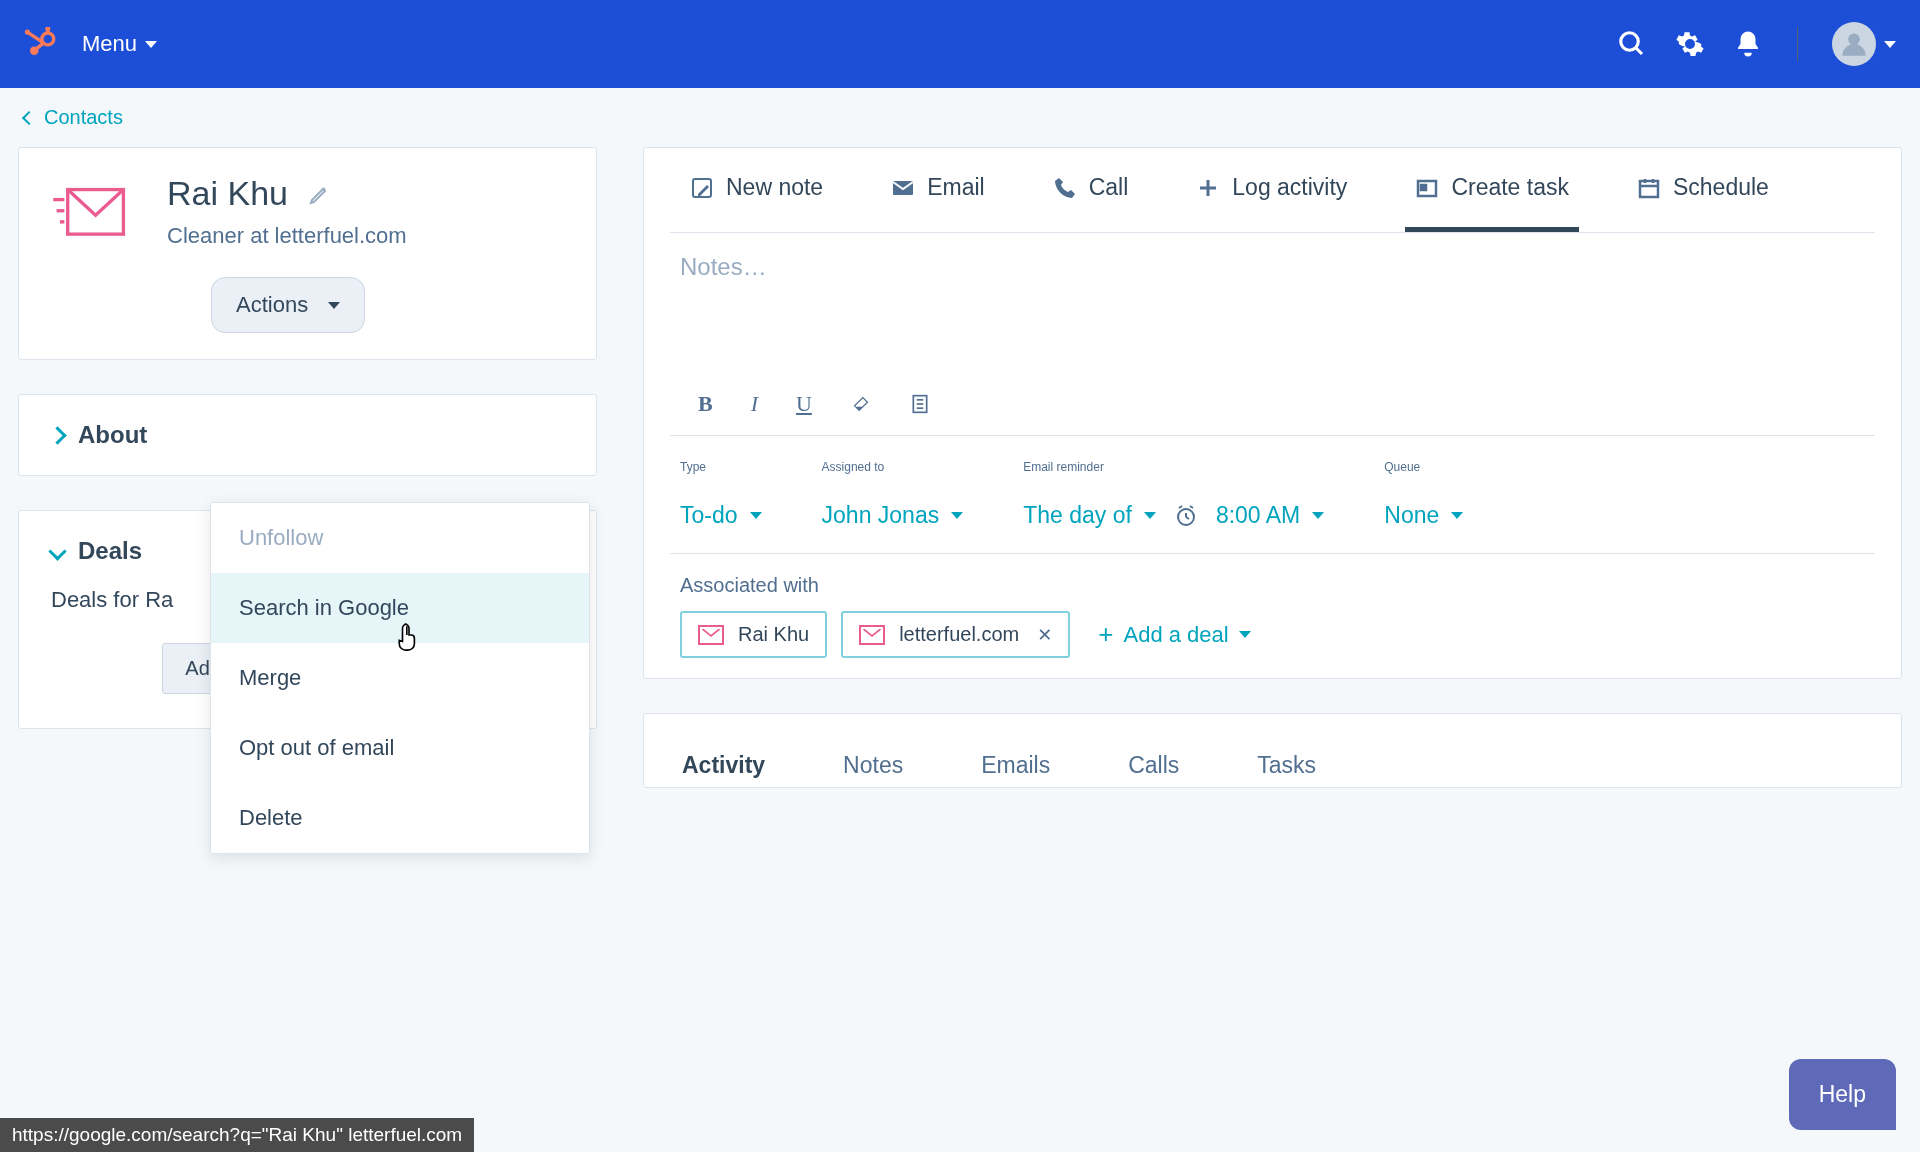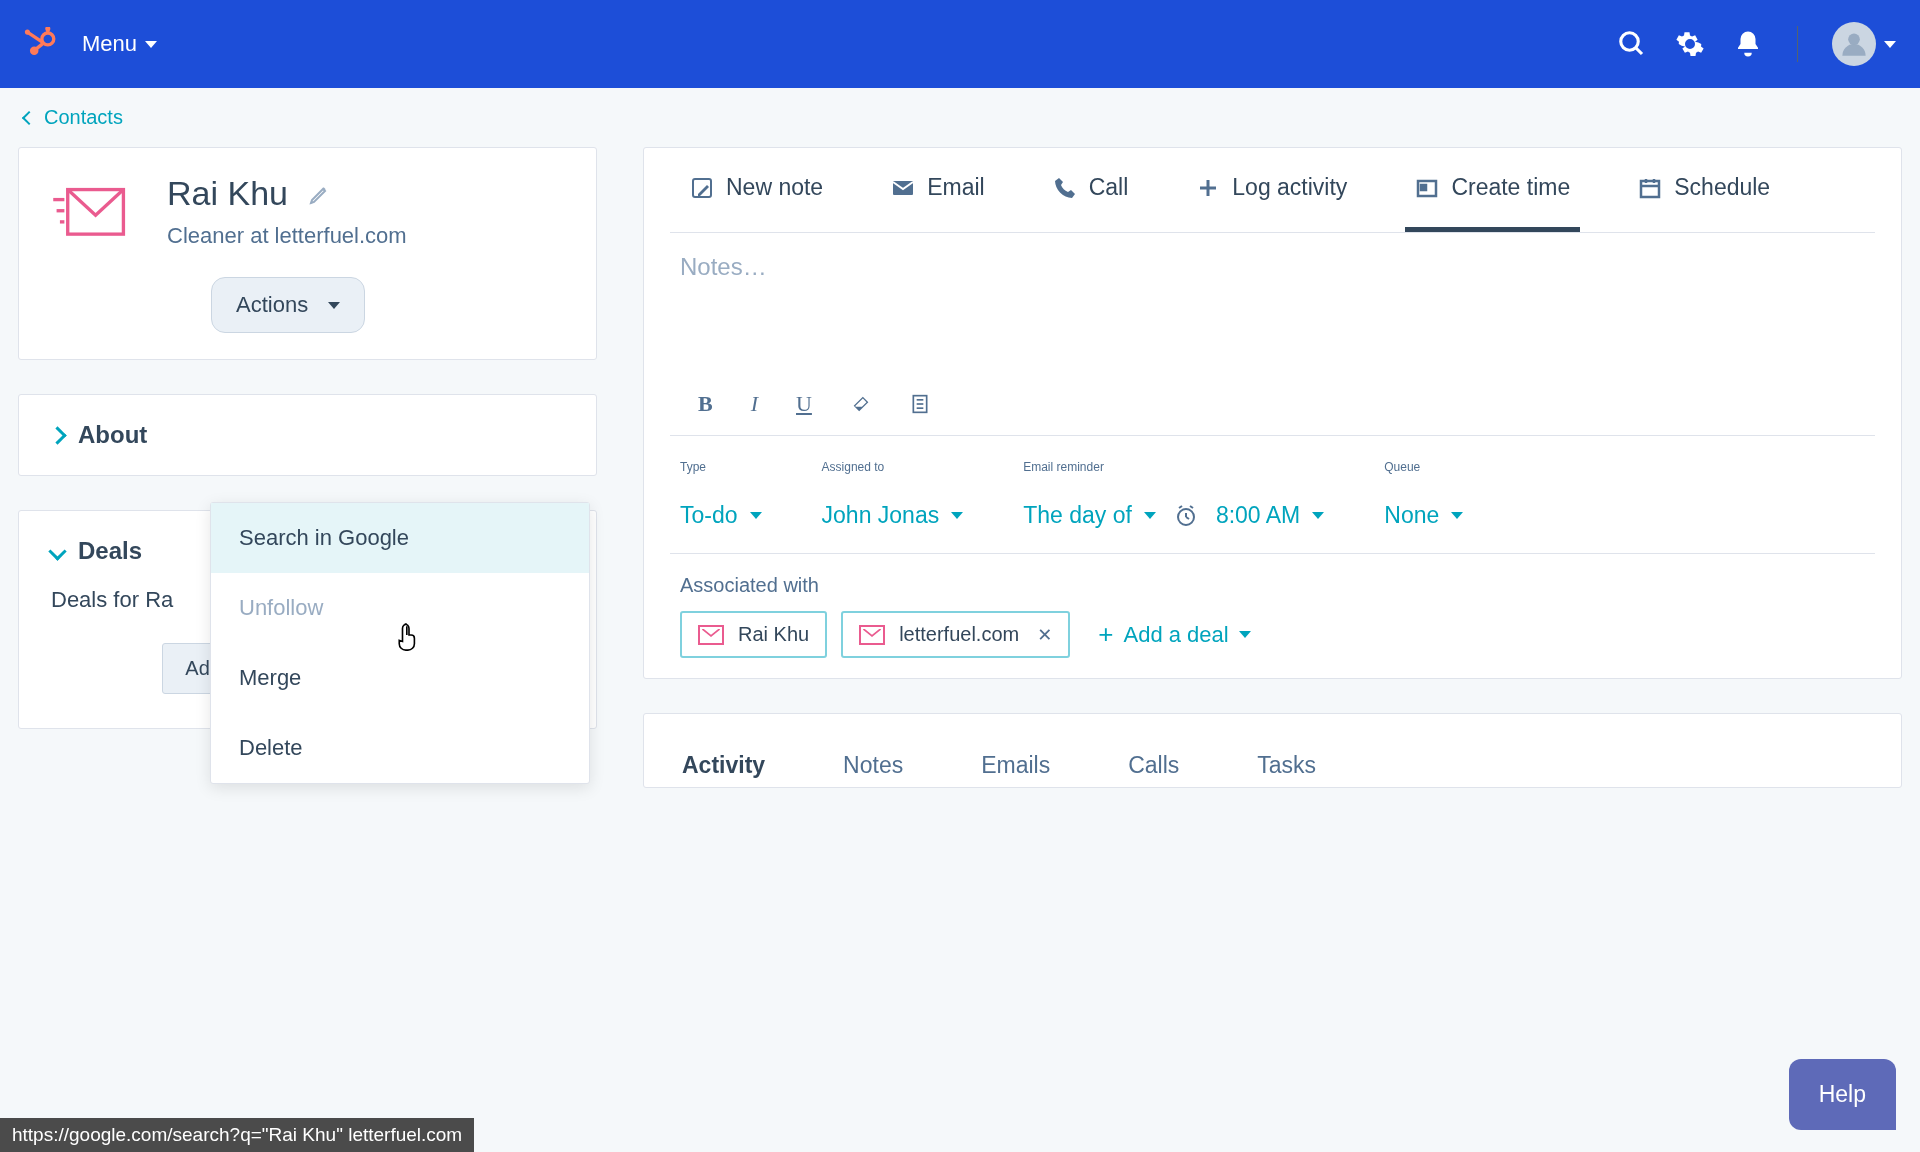--- a/index.html
+++ b/index.html
@@ -235,21 +235,21 @@
               <line x1="12" y1="4" x2="12" y2="20"></line>
               <line x1="4" y1="12" x2="20" y2="12"></line>
             </svg>
           <span>Log activity</span>
         </div>
         <div class="action-tab active">
           <svg class="tab-icon" viewBox="0 0 24 24" fill="none" stroke="currentColor" stroke-width="2.5">
               <rect x="3" y="5" width="18" height="15"></rect>
               <rect x="6" y="9" width="5" height="5" fill="currentColor"></rect>
             </svg>
-          <span>Create time</span>
+          <span>Create task</span>
         </div>
         <div class="action-tab">
           <svg class="tab-icon" viewBox="0 0 24 24" fill="none" stroke="currentColor" stroke-width="2.5">
               <rect x="3" y="5" width="18" height="16"></rect>
               <line x1="3" y1="10" x2="21" y2="10"></line>
               <line x1="8" y1="3" x2="8" y2="7"></line>
               <line x1="16" y1="3" x2="16" y2="7"></line>
             </svg>
           <span>Schedule</span>
         </div>
@@ -358,23 +358,24 @@
         <div class="activity-tab">Emails</div>
         <div class="activity-tab">Calls</div>
         <div class="activity-tab">Tasks</div>
       </div>
     </div>
 
   </div>
 </div>
 
 <div class="dropdown">
+  <div class="dropdown-item disabled">Unfollow</div>
   <div class="dropdown-item hover">Search in Google</div>
-  <div class="dropdown-item disabled">Unfollow</div>
   <div class="dropdown-item">Merge</div>
+  <div class="dropdown-item">Opt out of email</div>
   <div class="dropdown-item">Delete</div>
 </div>
 
 <div class="help-btn">Help</div>
 
 <div class="status-bar">https://google.com/search?q="Rai Khu" letterfuel.com</div>
 
 <div class="cursor">
   <svg viewBox="0 0 24 28">
       <path d="M8 2a4 4 0 014 4v6h2a3 3 0 013 3v5a6 6 0 01-6 6H9a6 6 0 01-6-6v-3l3 1V6a4 4 0 014-4z" fill="#fff" stroke="#000" stroke-width="1.5"></path>

